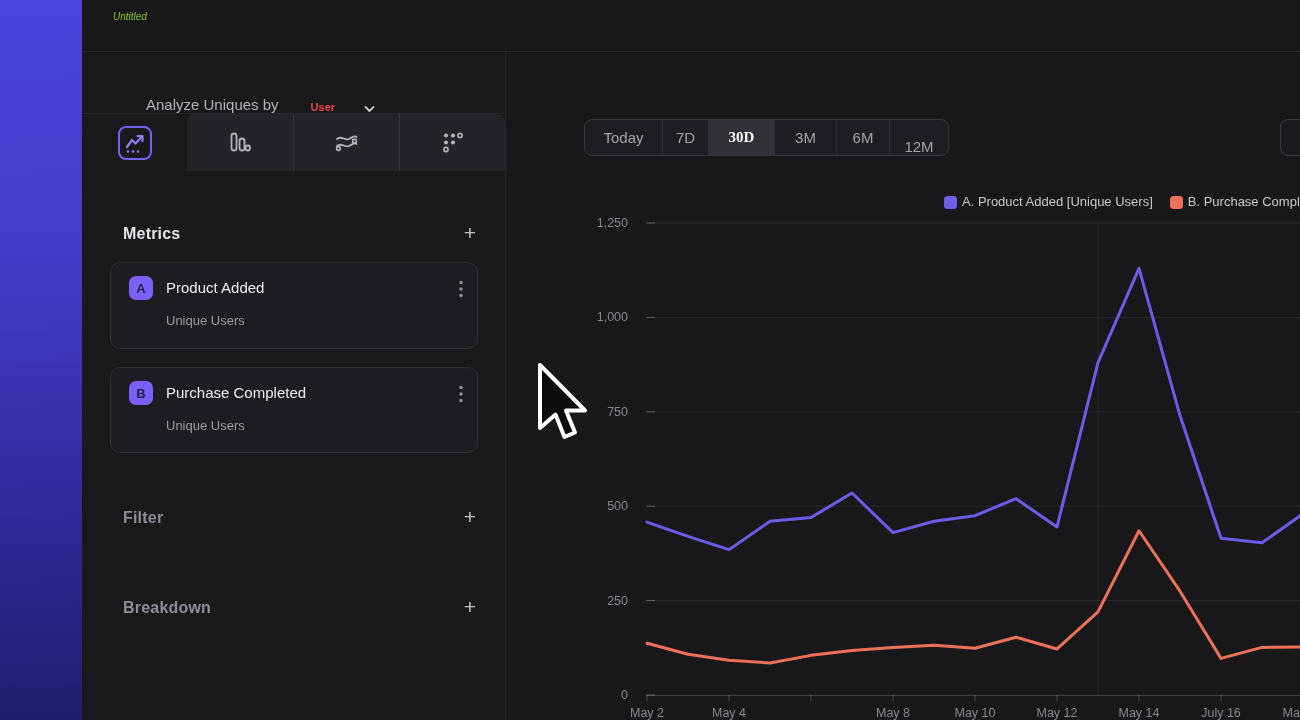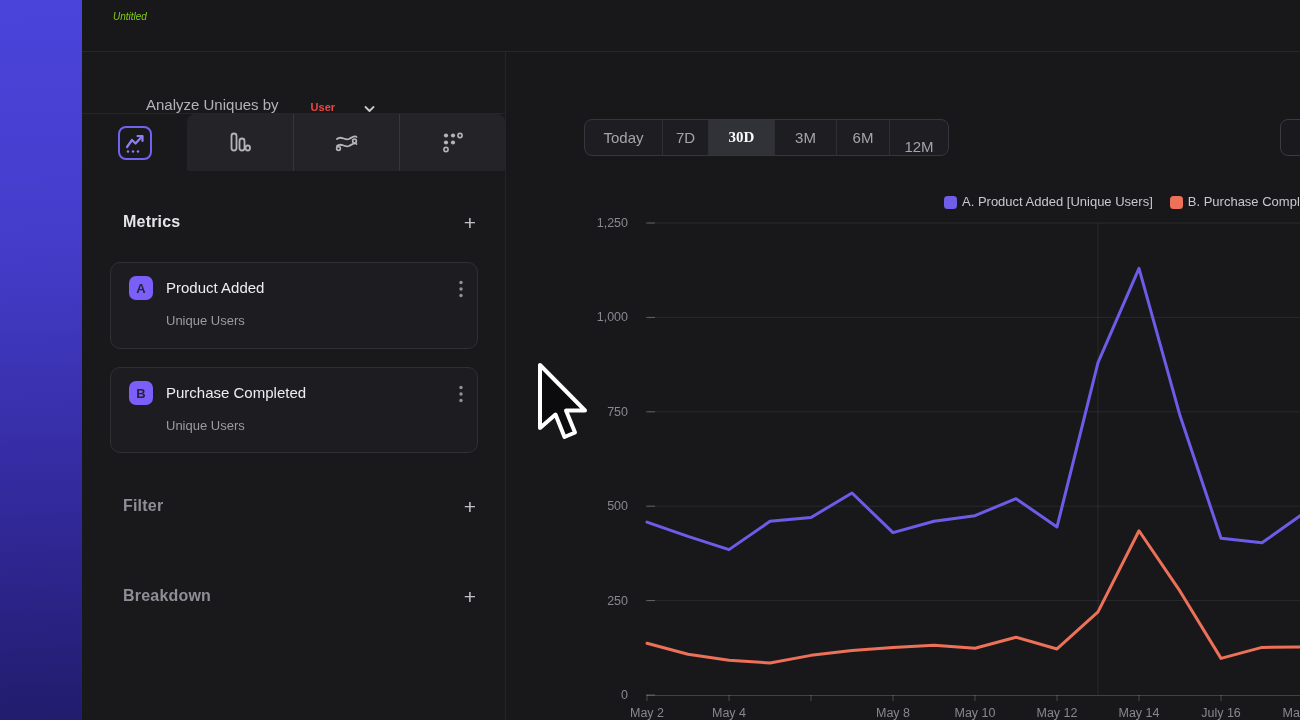--- a/index.html
+++ b/index.html
@@ -31,21 +31,21 @@
   .tab-selected { position:absolute; left:0; top:0; width:105px; height:57px;
                   display:flex; align-items:center; justify-content:center; }
   .tab-selected .frame { width:34px; height:34px; border:2px solid #7163ee; border-radius:8px;
                          display:flex; align-items:center; justify-content:center; }
   .tab-block { position:absolute; left:105px; top:0; width:318px; height:57px;
                background:#232328; border-radius:8px 8px 2px 2px; display:flex; }
   .tab-cell { width:106px; height:57px; display:flex; align-items:center; justify-content:center; }
   .tab-cell + .tab-cell { border-left:1px solid rgba(255,255,255,0.09); }
 
   .section-head { position:absolute; left:41px; width:355px; height:30px;
-                  display:flex; align-items:flex-start; justify-content:space-between; }
+                  display:flex; align-items:flex-end; justify-content:space-between; }
   .section-head .stitle { font-size:16px; font-weight:bold; letter-spacing:.2px; }
   .section-head.bright .stitle { color:#e5e5e9; }
   .section-head.dim    .stitle { color:#8e8e96; }
   .plus-btn { font-size:21px; font-weight:300; color:#bfbfc5; line-height:20px;
               padding-right:2px; cursor:default; }
 
   .metric-card { position:absolute; left:28px; width:368px; background:#1d1d21;
                  border:1px solid #2f2f34; border-radius:10px; }
   .metric-card .badge { position:absolute; left:18px; top:13px; width:24px; height:24px;
                         border-radius:7px; background:#7c5ffa; color:#23233c;

